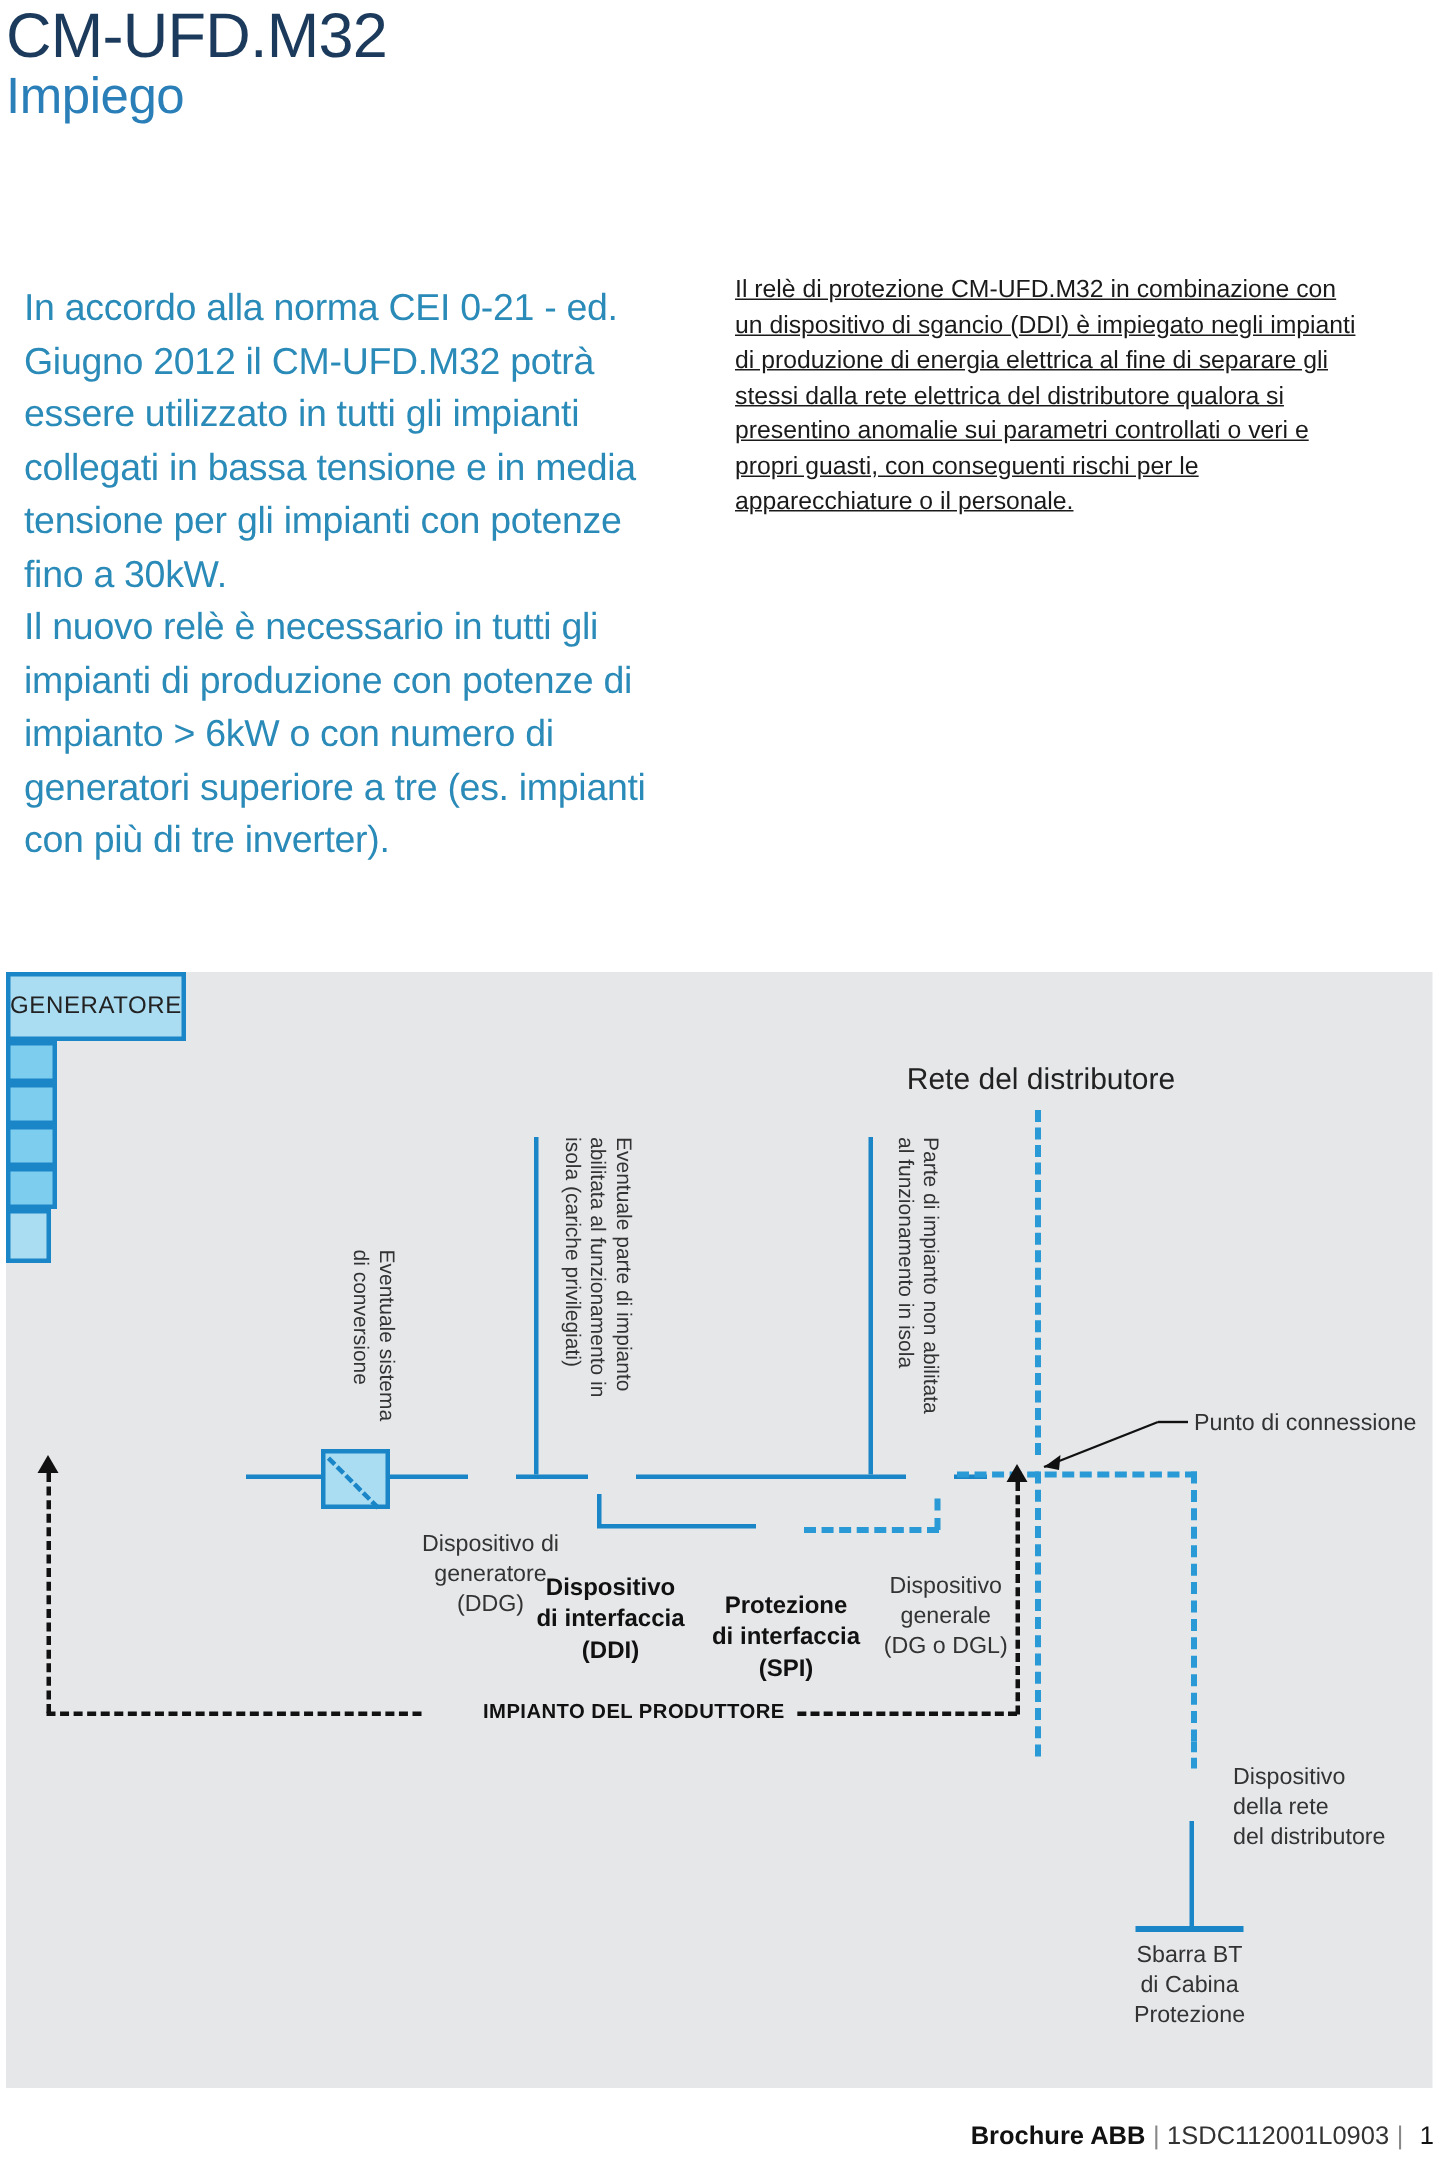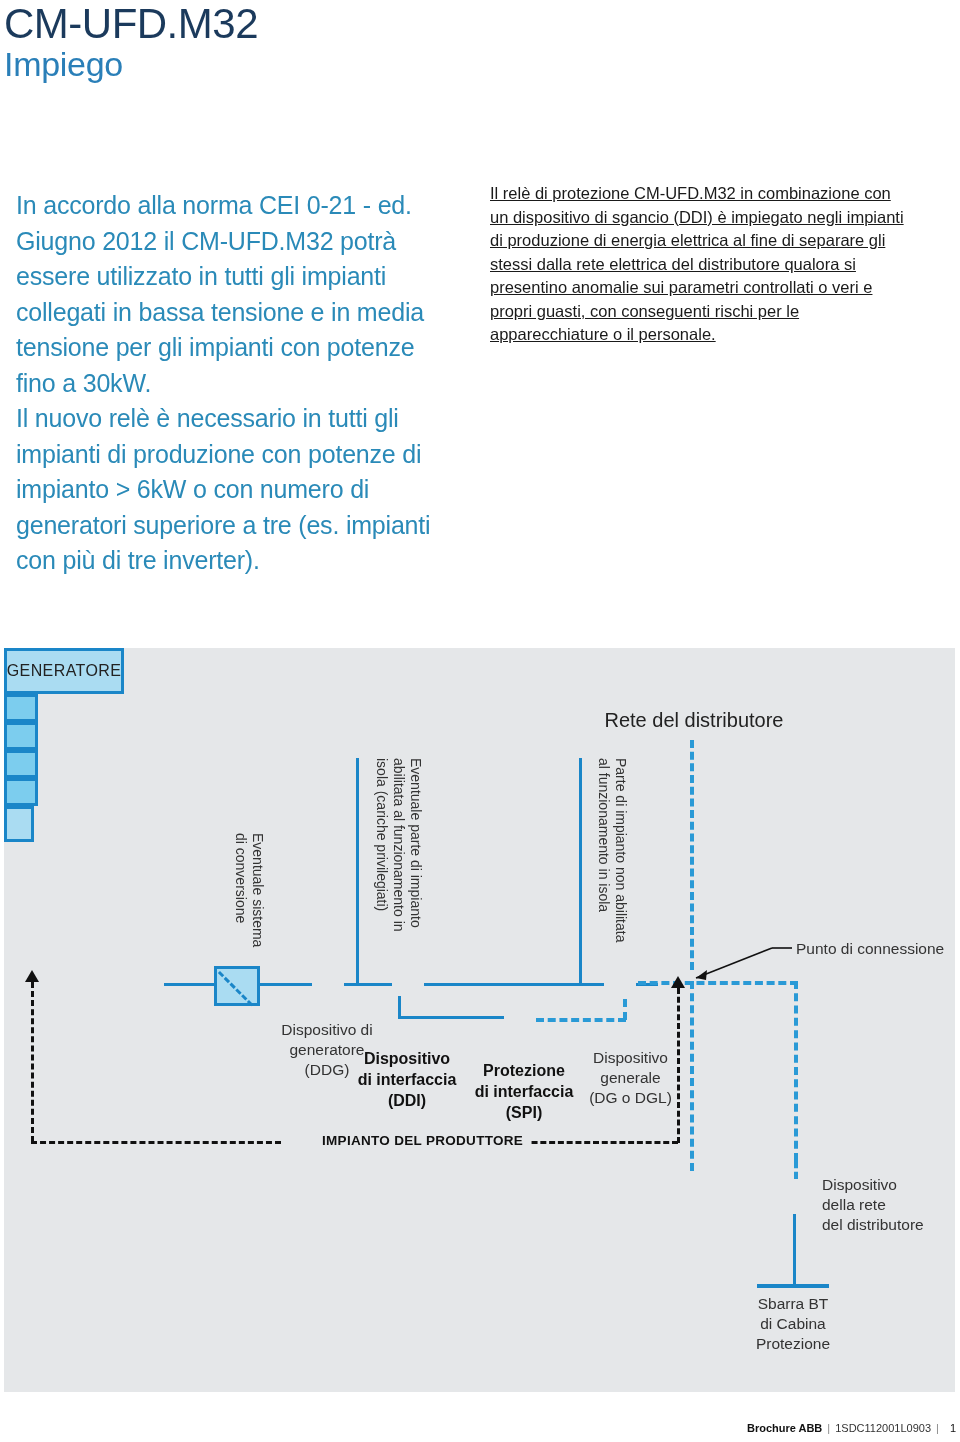--- a/index.html
+++ b/index.html
@@ -111,21 +111,21 @@
   }
   .arrow-up{
     position:absolute;width:0;height:0;
     border-left:7px solid transparent;
     border-right:7px solid transparent;
     border-bottom:12px solid #111;
   }
   
   #footer{
     position:absolute; right:4px; bottom:8px;
-    font-size:11px; color:#111;
+    font-size:17px; color:#111;
     white-space:nowrap;
     padding-left:11px;
   }
   #footer .bold{font-weight:bold;}
   #footer .sep{color:#888;margin:0 5px;}
   #footer .code{color:#333;}
   #footer .pg{margin-left:6px;}
 </style>
 </head>
 <body>

